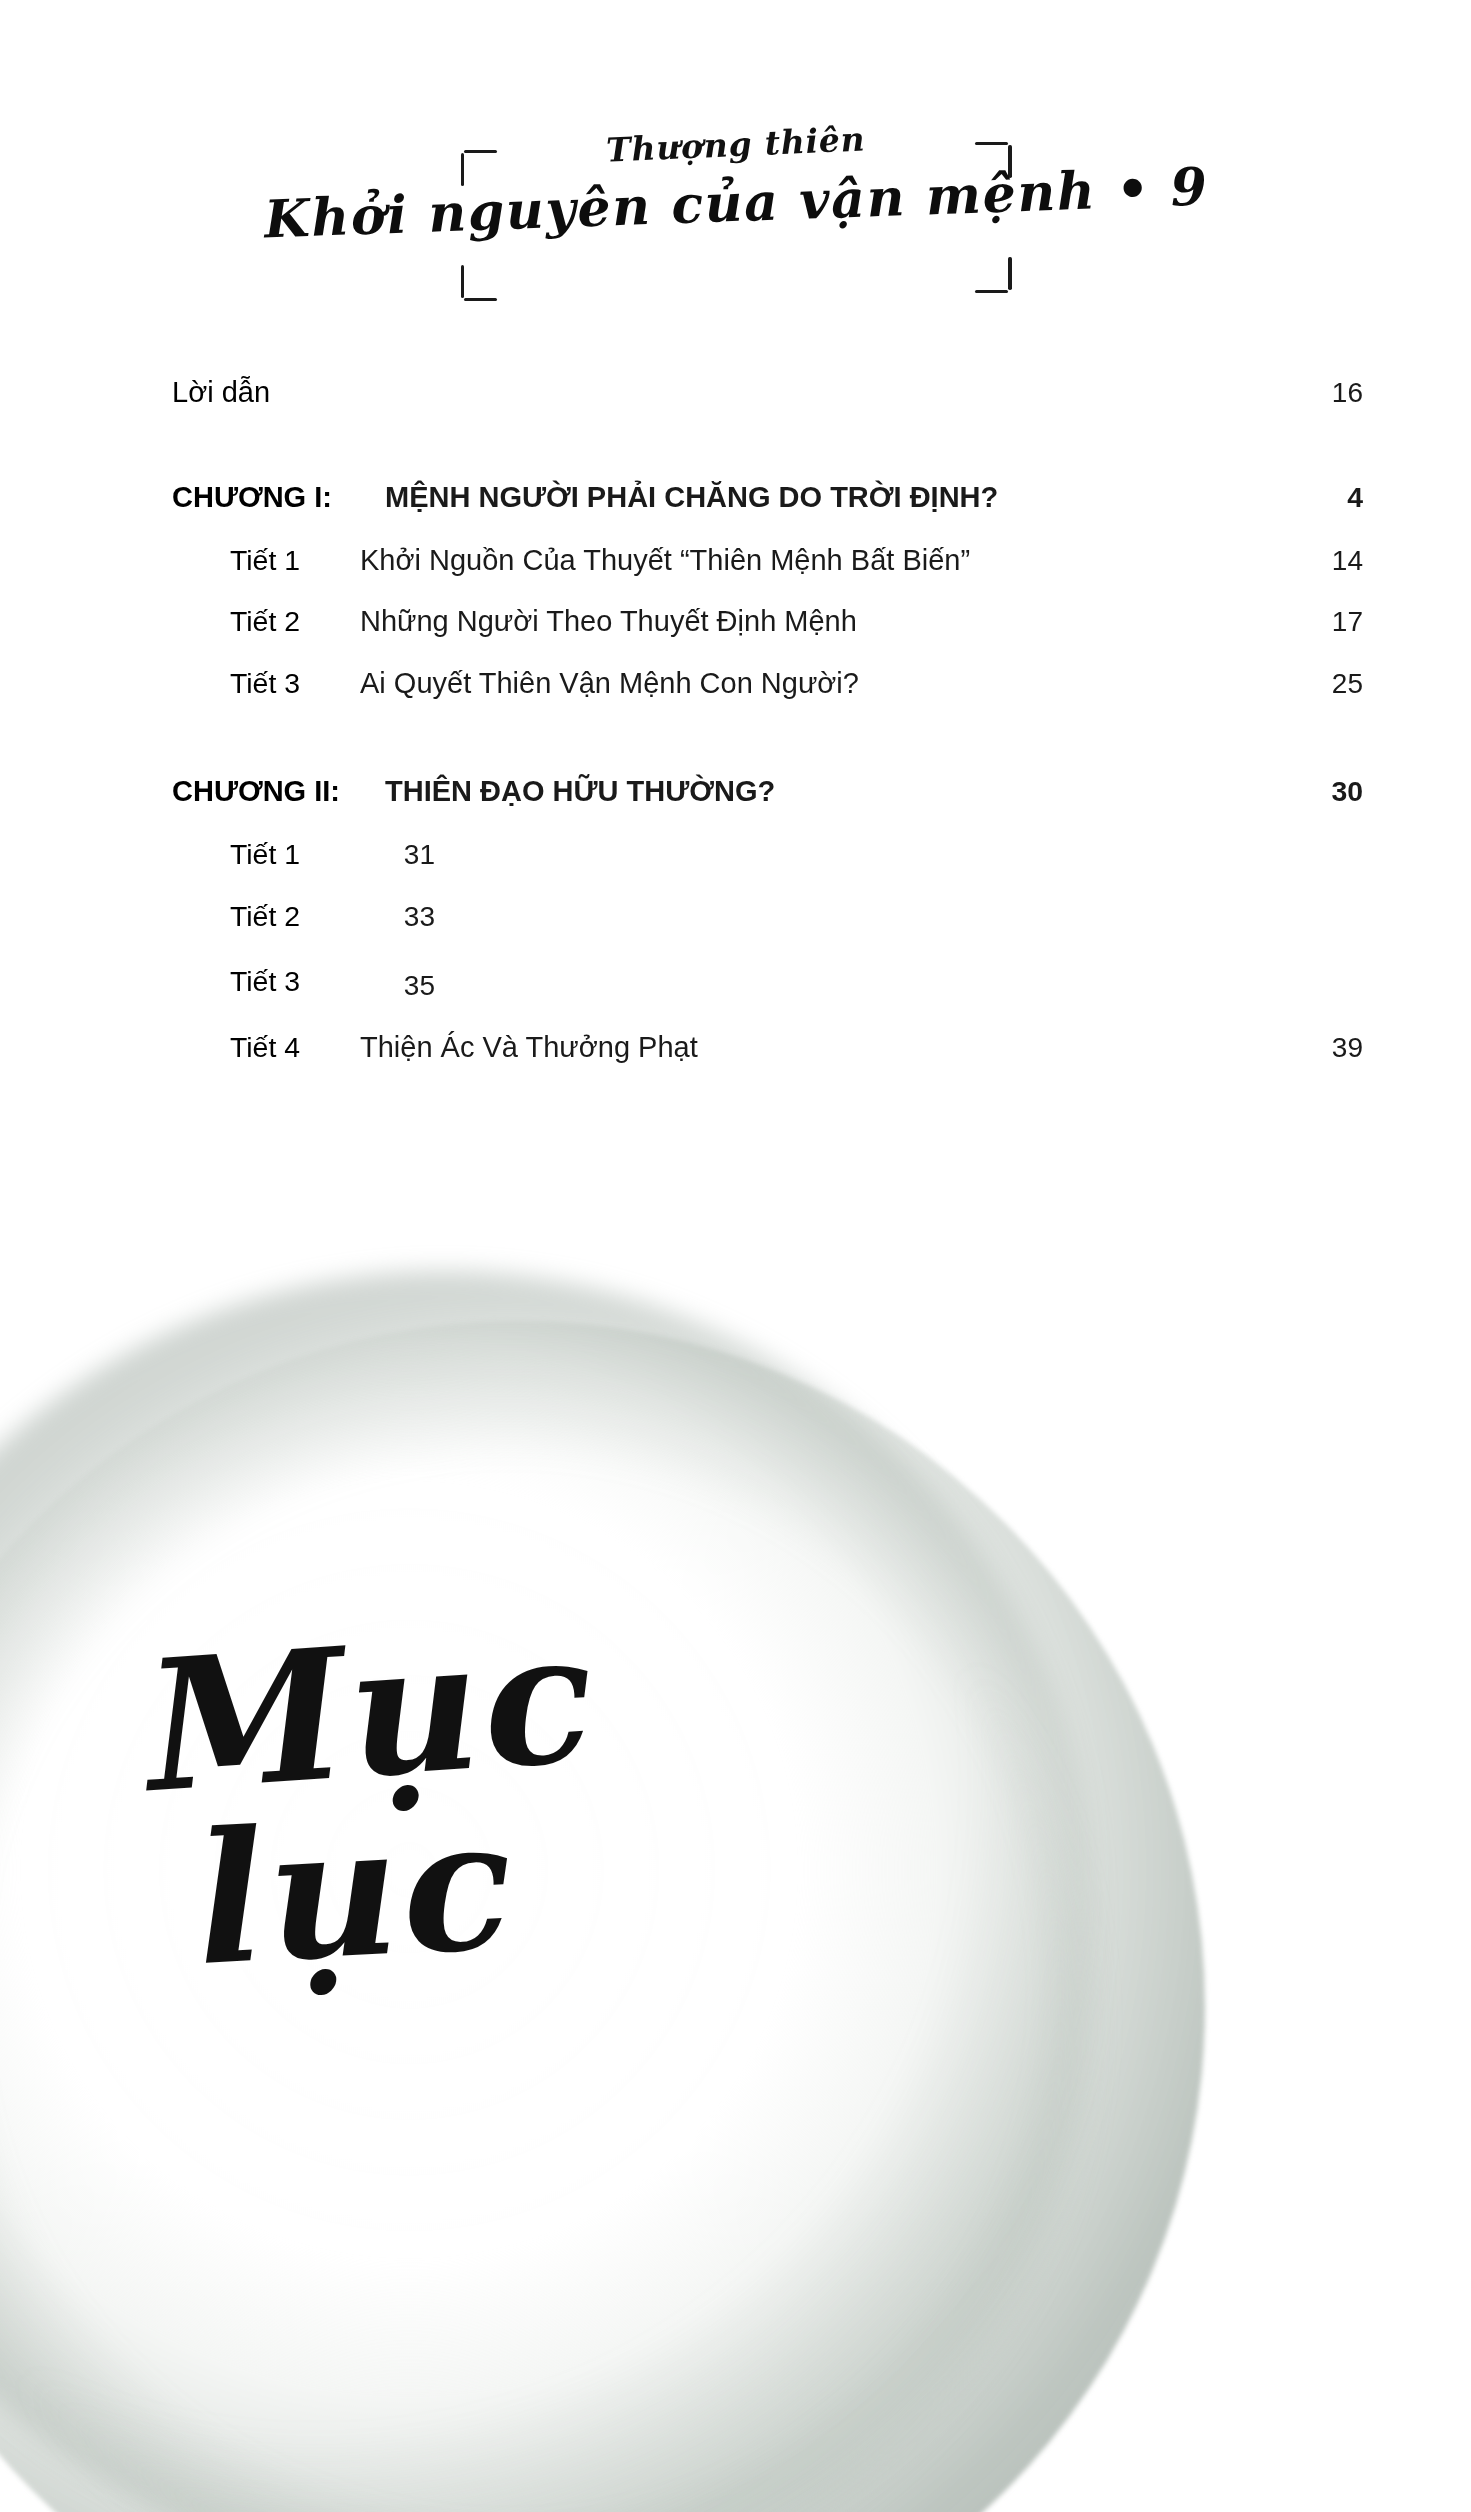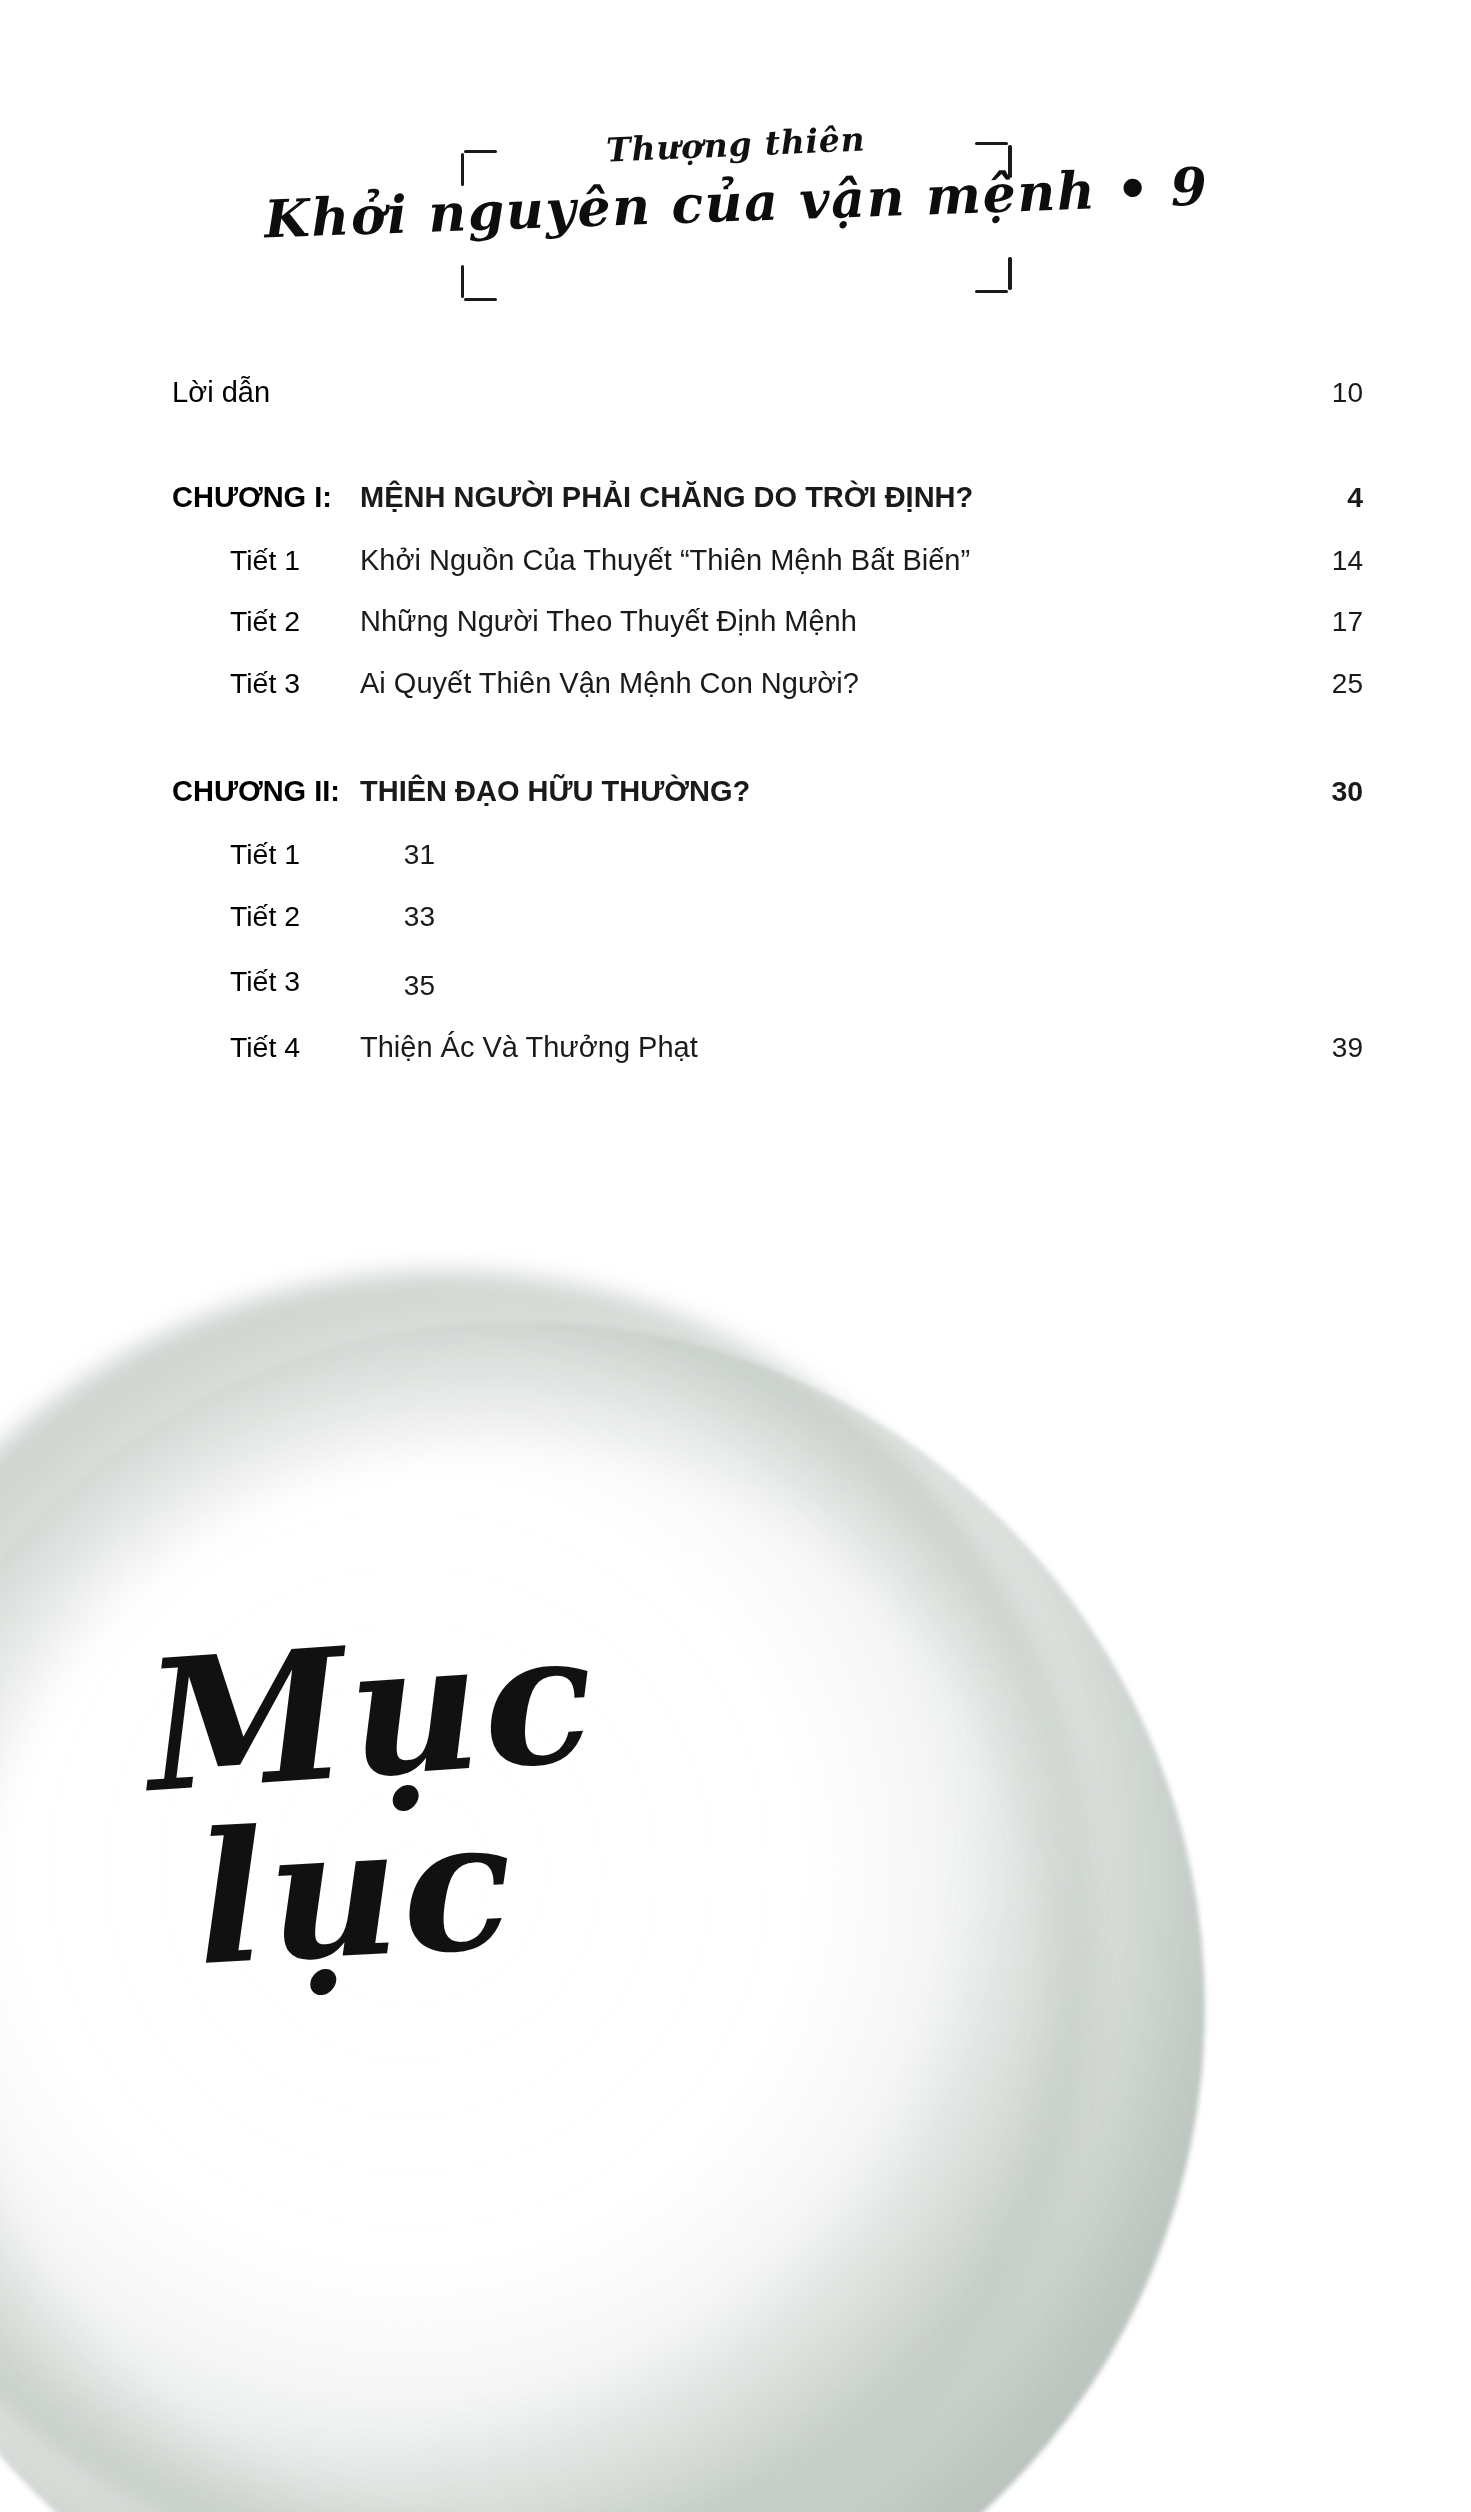--- a/index.html
+++ b/index.html
@@ -144,20 +144,21 @@
     text-align: right;
     font-size: 28px;
     color: #1a1a1a;
   }
 
   .row.intro { margin-bottom: 72px; }
   .row.intro .col-label { font-size: 29px; padding-left: 63px; }
 
   .row.chapter {
     margin-bottom: 30px;
+    gap: 25px;
   }
   .row.chapter .col-label {
     font-weight: 700;
     font-size: 29px;
     padding-left: 0;
     text-align: left;
     padding-left: 63px;
     box-sizing: border-box;
   }
   .row.chapter .col-title {
@@ -261,21 +262,21 @@
     <div class="brush-line1">Thượng thiên</div>
     <div class="brush-line2">Khởi nguyên của vận mệnh • 9</div>
   </div>
 </div>
 
 <div class="toc">
 
   <div class="row intro">
     <div class="col-label">Lời dẫn</div>
     <div class="col-title"></div>
-    <div class="col-page">10</div>
+    <div class="col-page">16</div>
   </div>
 
   <div class="row chapter">
     <div class="col-label">CHƯƠNG I:</div>
     <div class="col-title">MỆNH NGƯỜI PHẢI CHĂNG DO TRỜI ĐỊNH?</div>
     <div class="col-page">4</div>
   </div>
 
   <div class="row section">
     <div class="col-label">Tiết 1</div>

